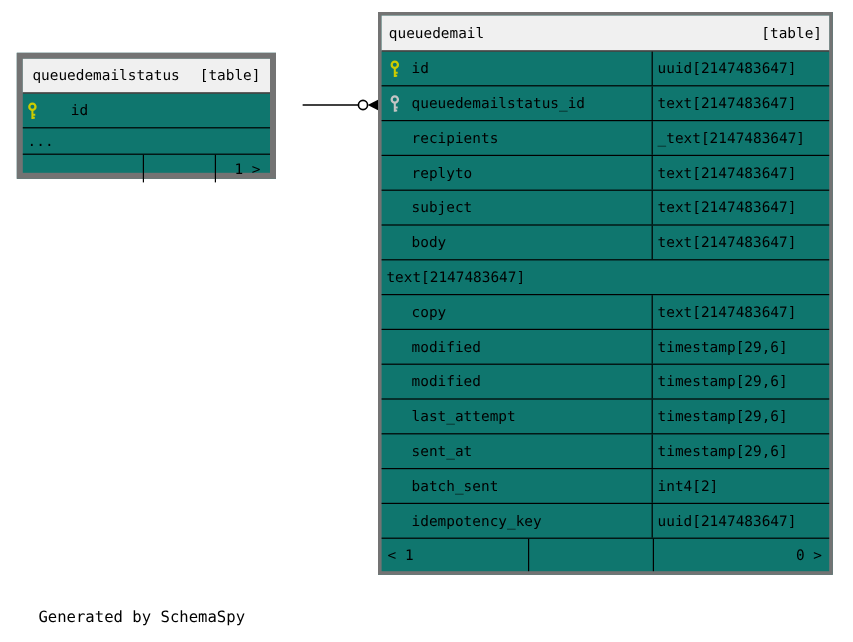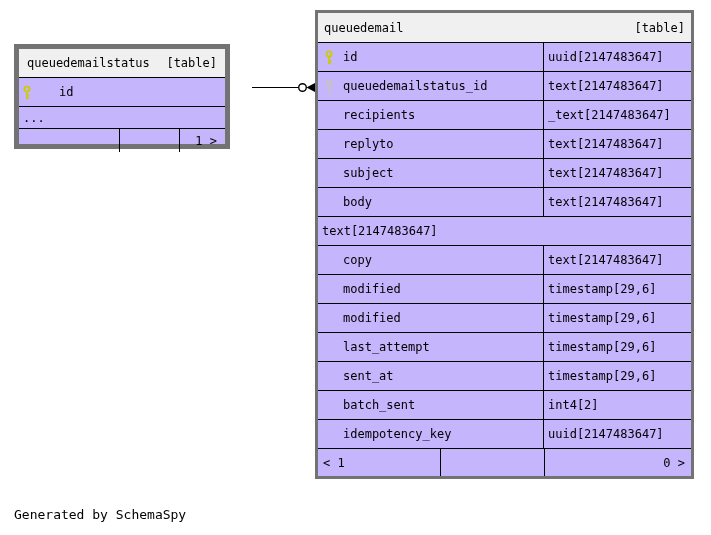--- a/index.html
+++ b/index.html
@@ -7,21 +7,21 @@
   body {
     width: 711px; height: 535px;
     background: #ffffff;
     font-family: "DejaVu Sans Mono", "Liberation Mono", monospace;
     font-size: 12px;
     color: #000;
     overflow: hidden;
   }
   .canvas { position: relative; width: 711px; height: 535px; }
 
-  .tbl { position: absolute; border: 5px solid #737373; background: #c4b5fd; }
+  .tbl { position: absolute; border: 5px solid #737373; background: #0f766e; }
   .tbl-left  { left: 14px;  top: 44px; width: 216px; height: 105px; }
   .tbl-right { left: 315px; top: 10px; width: 379px; height: 469px; border-width: 3px; }
 
   .t-header {
     display: flex; justify-content: space-between; align-items: center;
     background: #f0f0f0;
     border-bottom: 1px solid #000;
     padding: 0 6px;
   }
   .tbl-left  .t-header { height: 29px; padding: 0 8px; }
@@ -43,21 +43,21 @@
   .pcell { display: flex; align-items: center; }
   .pager-left  .c1 { width: 101px; border-right: 1px solid #000; }
   .pager-left  .c2 { width: 60px;  border-right: 1px solid #000; }
   .pager-left  .c3 { flex: 1; justify-content: flex-end; padding-right: 8px; }
   .pager-right .c1 { width: 123px; border-right: 1px solid #000; padding-left: 5px; }
   .pager-right .c2 { width: 104px; border-right: 1px solid #000; }
   .pager-right .c3 { flex: 1; justify-content: flex-end; padding-right: 6px; }
 
   .connector { position: absolute; left: 252px; top: 79px; }
 
-  .footer-note { position: absolute; left: 14px; top: 507px; font-size: 13px; }
+  .footer-note { position: absolute; left: 32px; top: 507px; font-size: 13px; }
 </style>
 </head>
 <body>
 
 <div class="canvas">
 
   <div class="tbl tbl-left">
     <div class="t-header" style="background: rgb(240, 240, 240);">
       <span>queuedemailstatus</span>
       <span>[table]</span>

